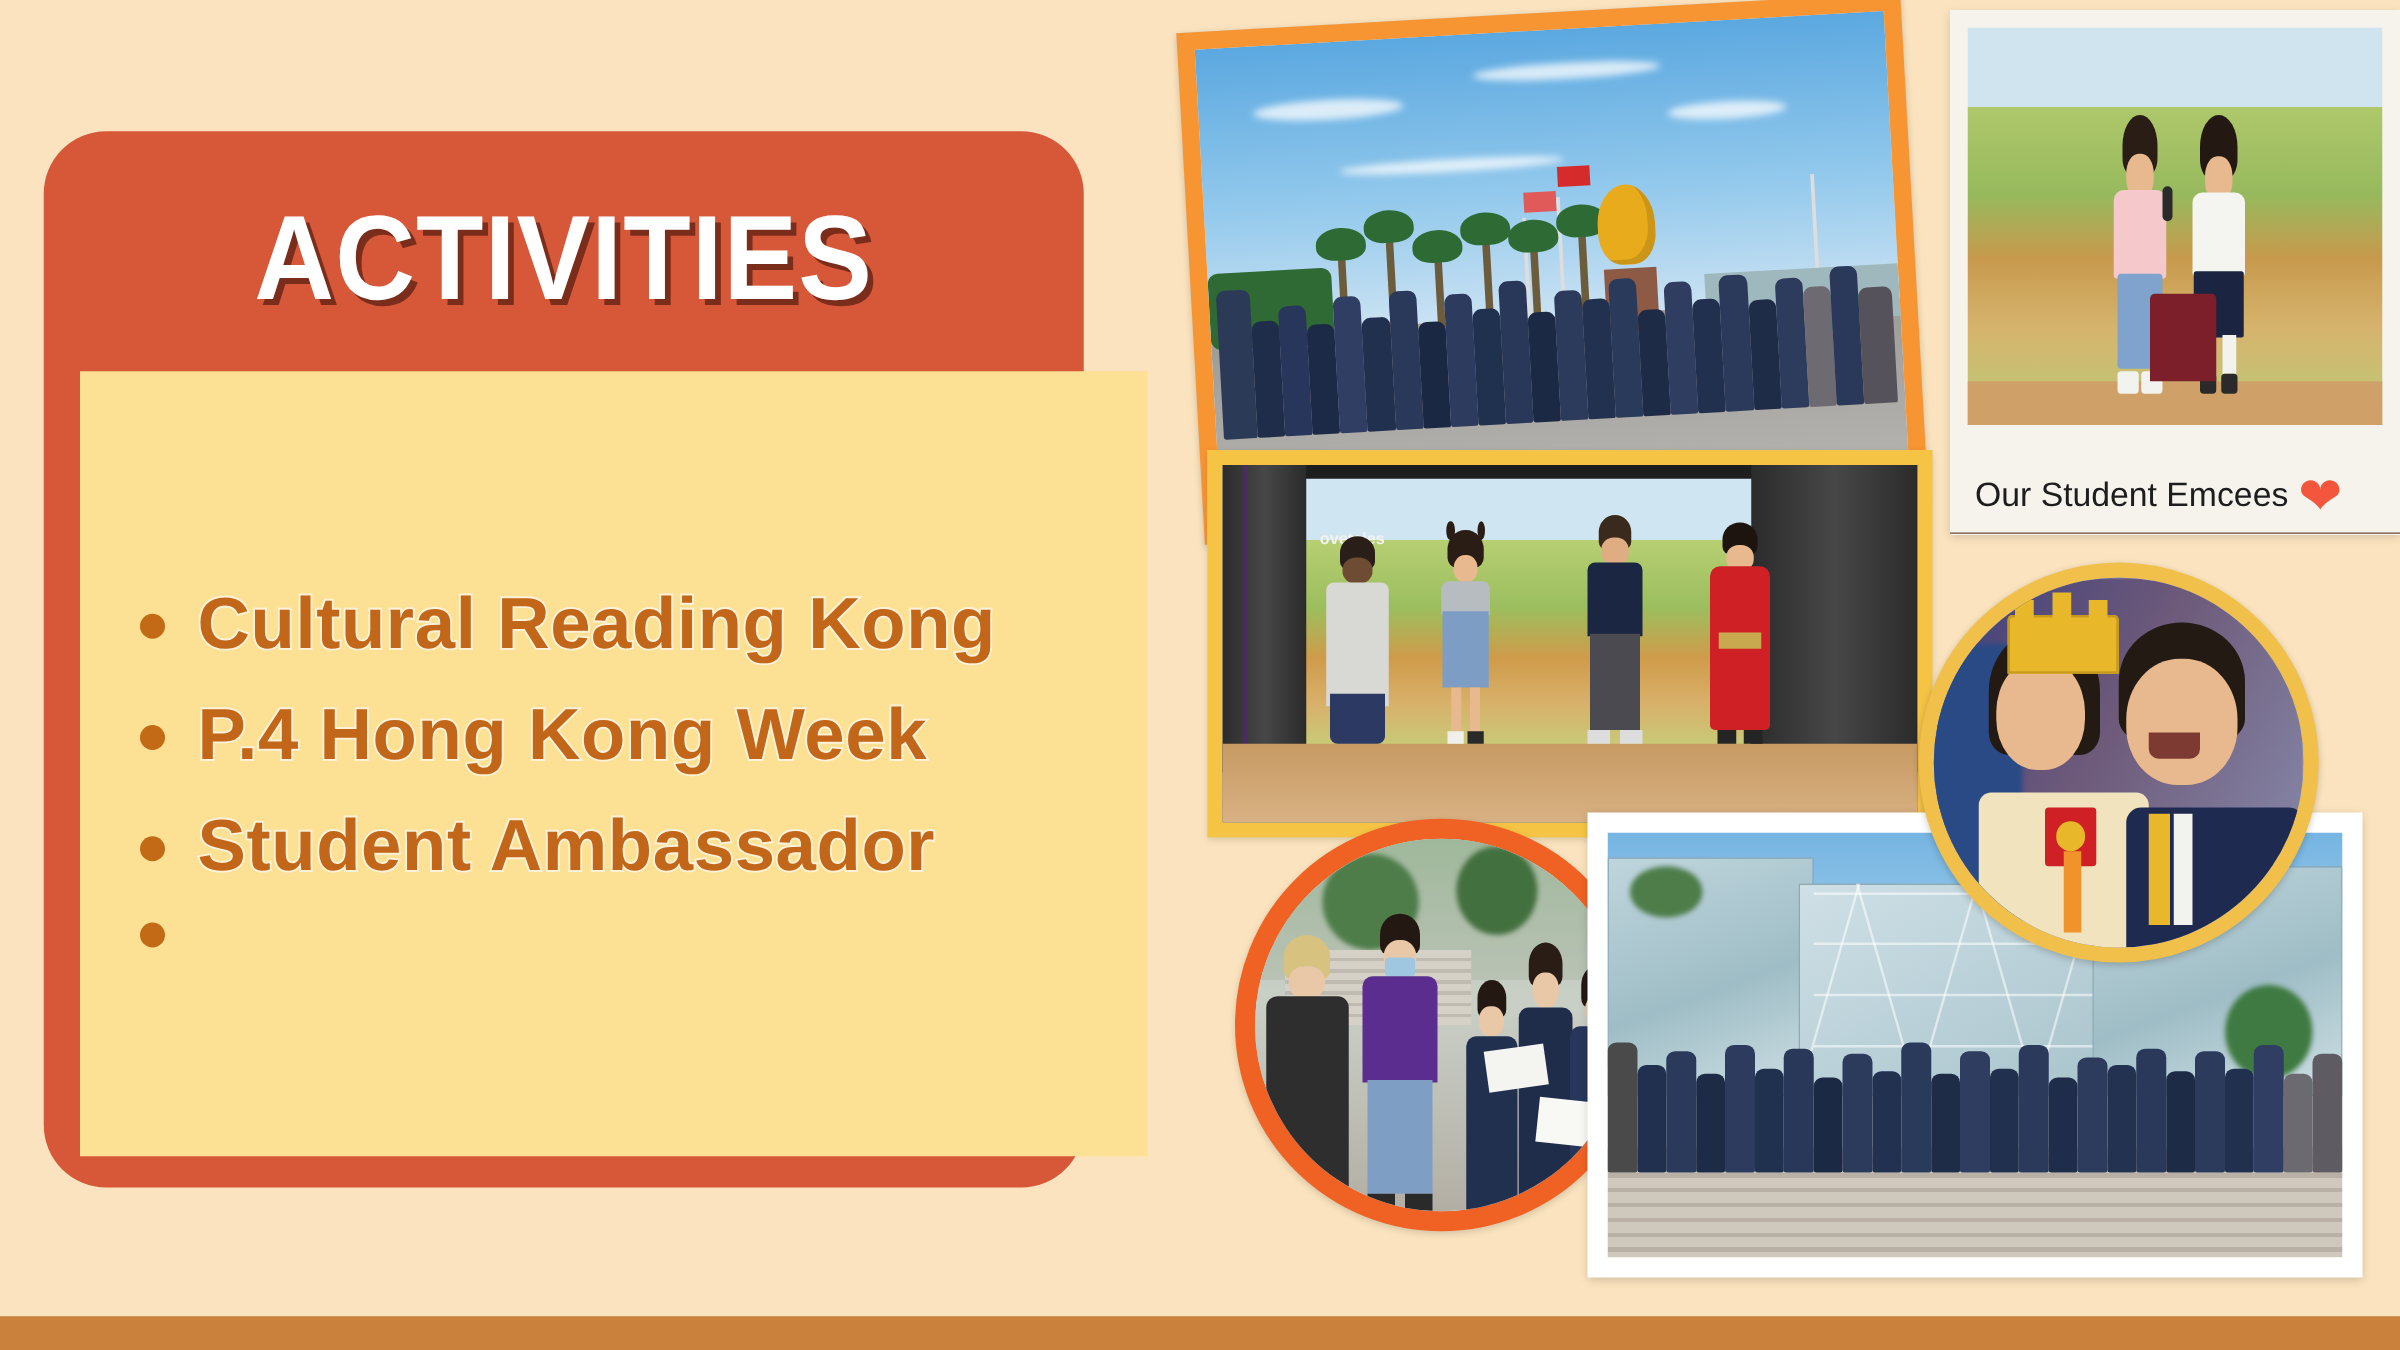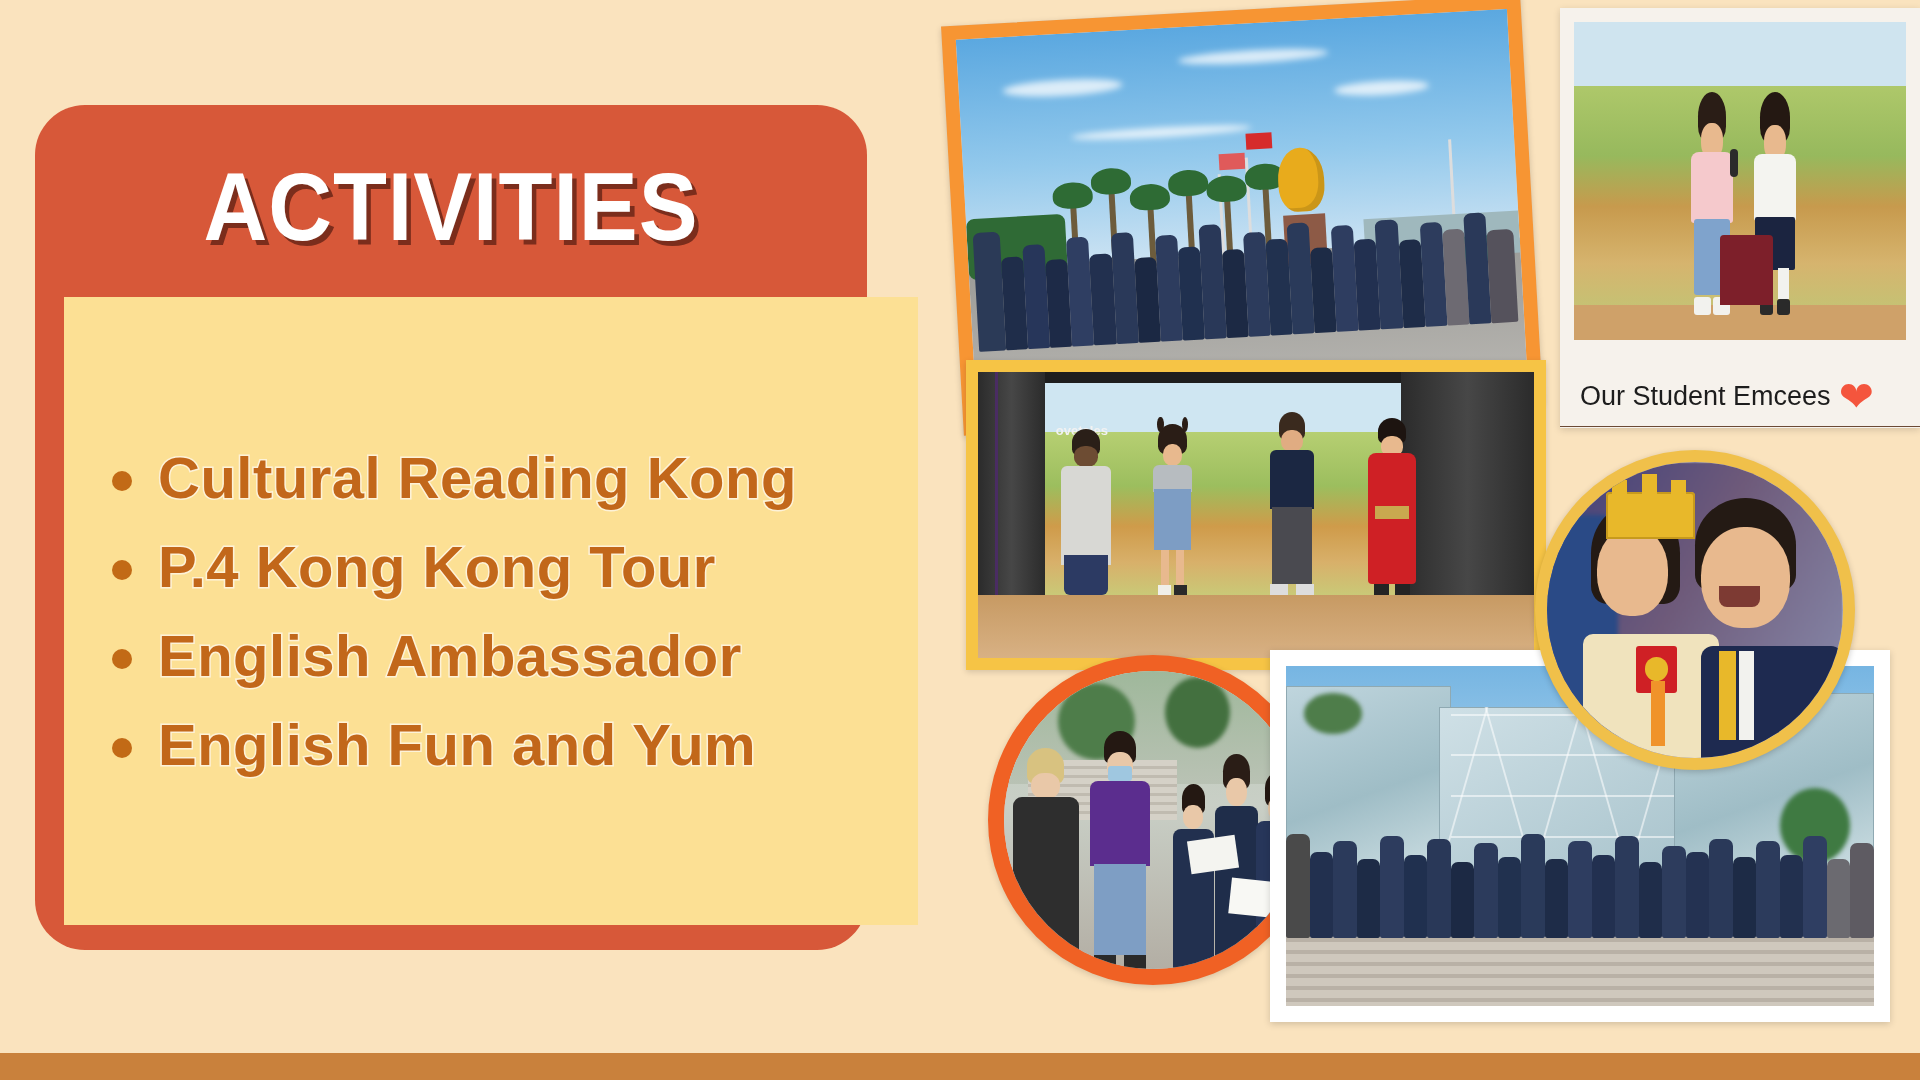--- a/index.html
+++ b/index.html
@@ -170,31 +170,30 @@
 
     <div class="list-panel">
 
       <div class="bullet-row">
         <span class="bullet-dot"></span>
         <span class="bullet-text">Cultural Reading Kong</span>
       </div>
 
       <div class="bullet-row">
         <span class="bullet-dot"></span>
-        <span class="bullet-text">P.4 Kong Kong Tour</span>
+        <span class="bullet-text">P.4 Hong Kong Week</span>
       </div>
 
       <div class="bullet-row">
         <span class="bullet-dot"></span>
-        <span class="bullet-text">English Ambassador</span>
+        <span class="bullet-text">Student Ambassador</span>
       </div>
 
       <div class="bullet-row">
         <span class="bullet-dot"></span>
-        <span class="bullet-text">English Fun and Yum</span>
       </div>
 
     </div>
   </div>
 
   <div class="collage">
 
     <div class="photo p-bauhinia">
       <div class="img">
         <div class="sky"></div>

